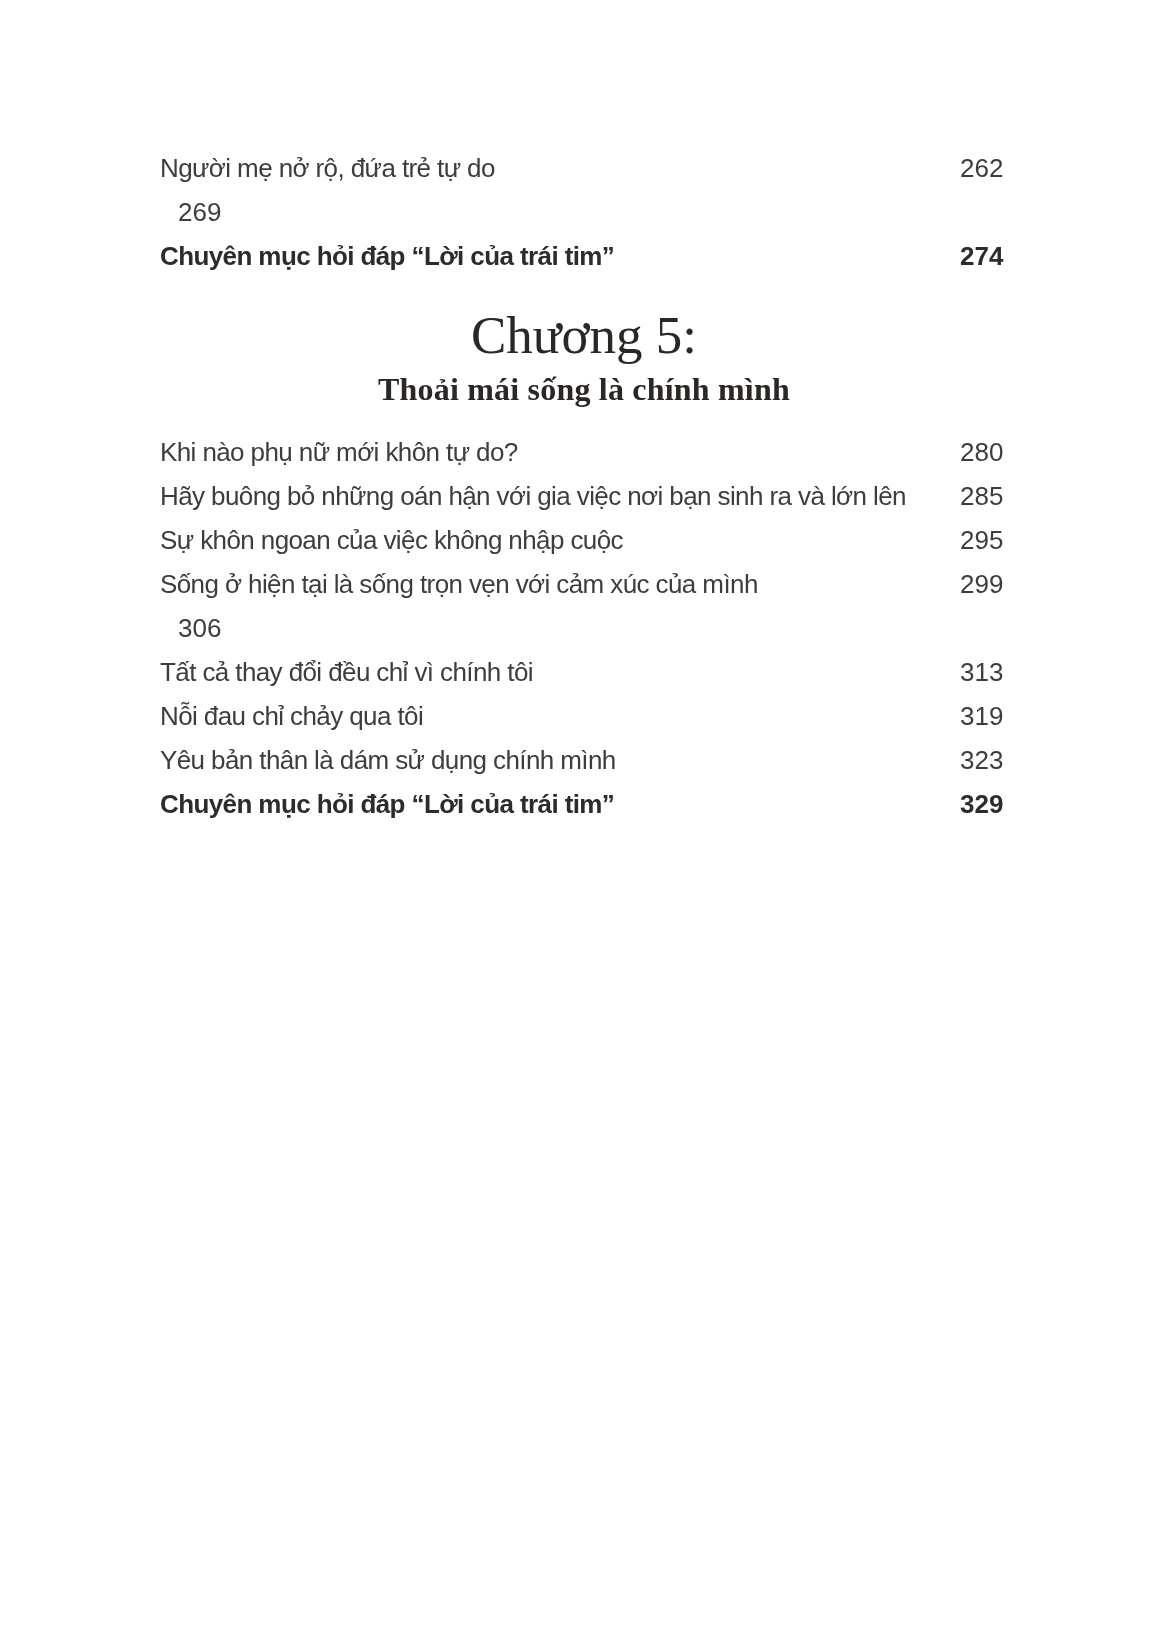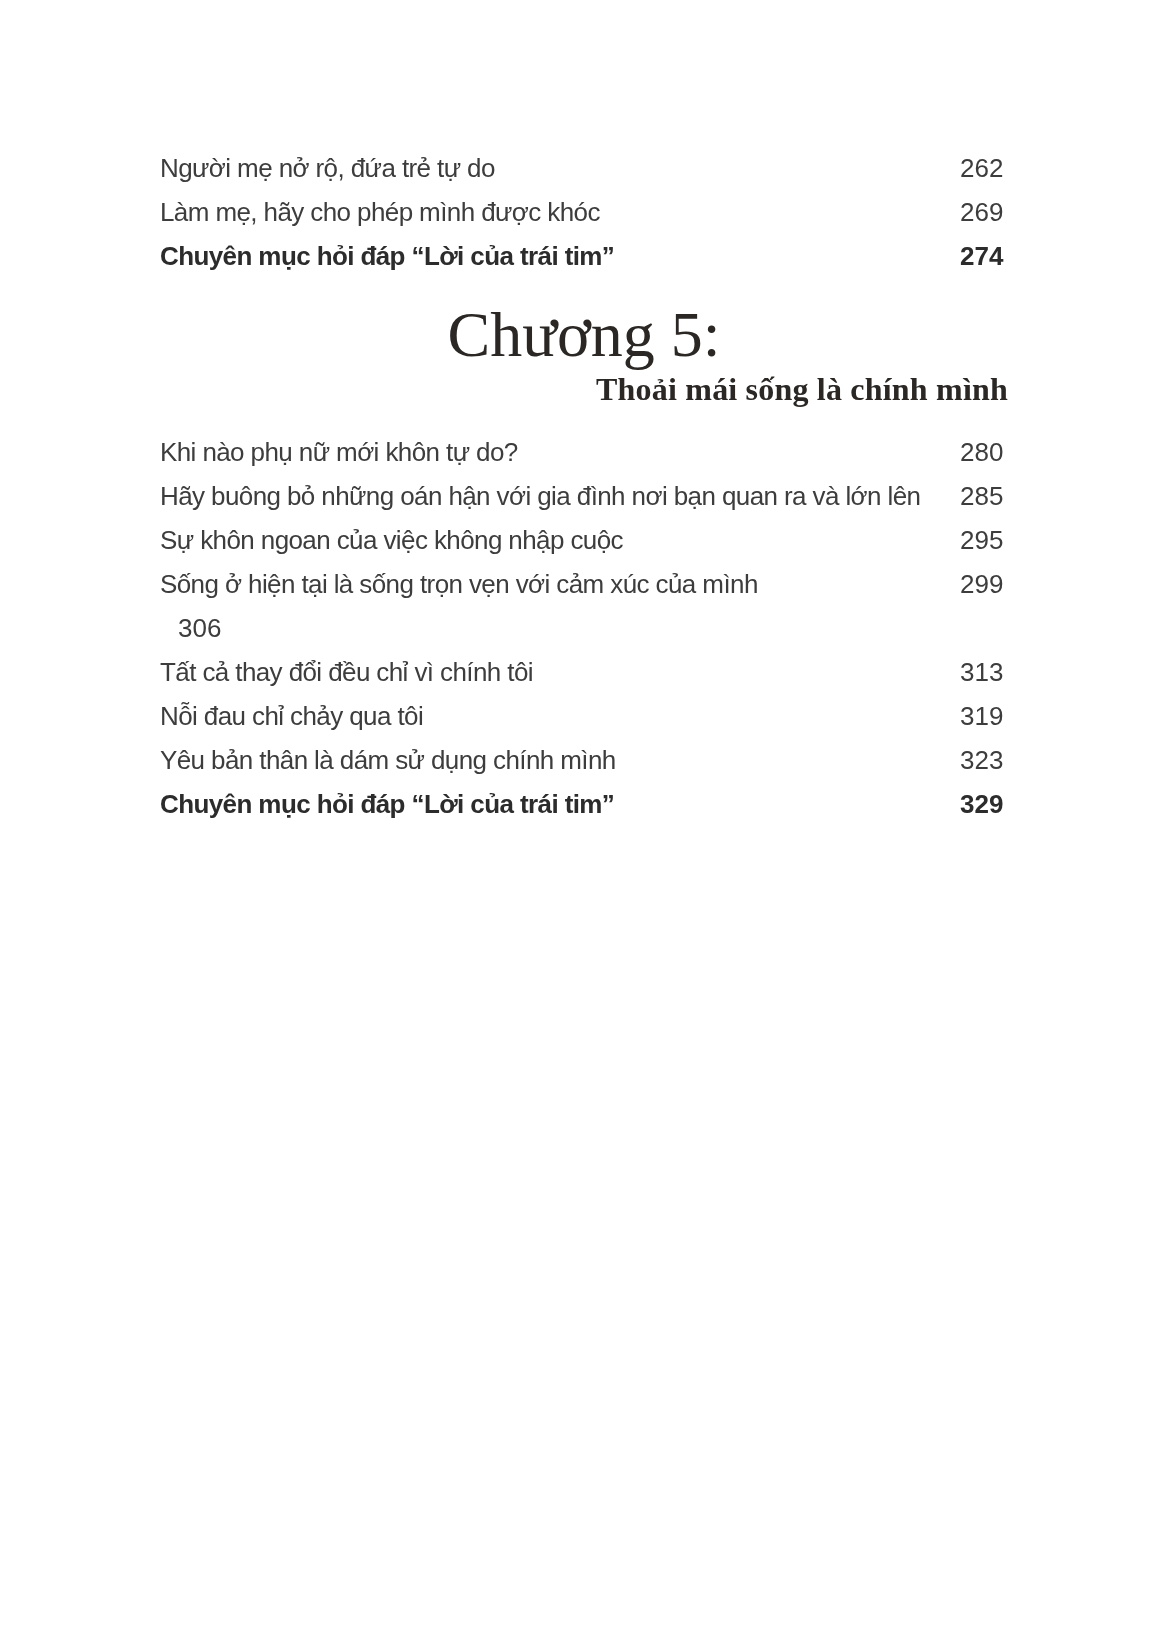--- a/index.html
+++ b/index.html
@@ -45,70 +45,69 @@
     font-weight: 700;
     color: #2c2c2c;
   }
   .chapter-label {
     position: absolute;
     top: 303px;
     left: 160px;
     width: 848px;
     text-align: center;
     font-family: "Liberation Serif", serif;
-    font-size: 64px;
+    font-size: 53px;
     line-height: 64px;
     font-weight: 400;
     color: #2a2725;
   }
   .chapter-title {
     position: absolute;
     top: 369px;
     left: 160px;
     width: 848px;
-    text-align: right;
+    text-align: center;
     font-family: "Liberation Serif", serif;
     font-size: 32px;
     line-height: 40px;
     font-weight: 700;
     color: #2a2725;
     letter-spacing: 0.2px;
   }
 </style>
 </head>
 <body>
 
 <div class="page">
 
   <div class="toc-section sec1">
       <div class="toc-row">
         <span class="toc-title">Người mẹ nở rộ, đứa trẻ tự do</span>
         <span class="toc-page-num">262</span>
       </div>
       <div class="toc-row">
-        <span class="toc-title">Làm mẹ, hãy cho phép mình được khóc</span>
         <span class="toc-page-num">269</span>
       </div>
       <div class="toc-row bold">
         <span class="toc-title">Chuyên mục hỏi đáp “Lời của trái tim”</span>
         <span class="toc-page-num">274</span>
       </div>
     </div>
 
   <div class="chapter-label">Chương 5:</div>
 
   <div class="chapter-title">Thoải mái sống là chính mình</div>
 
   <div class="toc-section sec2">
       <div class="toc-row">
         <span class="toc-title">Khi nào phụ nữ mới khôn tự do?</span>
         <span class="toc-page-num">280</span>
       </div>
       <div class="toc-row">
-        <span class="toc-title">Hãy buông bỏ những oán hận với gia đình nơi bạn quan ra và lớn lên</span>
+        <span class="toc-title">Hãy buông bỏ những oán hận với gia việc nơi bạn sinh ra và lớn lên</span>
         <span class="toc-page-num">285</span>
       </div>
       <div class="toc-row">
         <span class="toc-title">Sự khôn ngoan của việc không nhập cuộc</span>
         <span class="toc-page-num">295</span>
       </div>
       <div class="toc-row">
         <span class="toc-title">Sống ở hiện tại là sống trọn vẹn với cảm xúc của mình</span>
         <span class="toc-page-num">299</span>
       </div>

